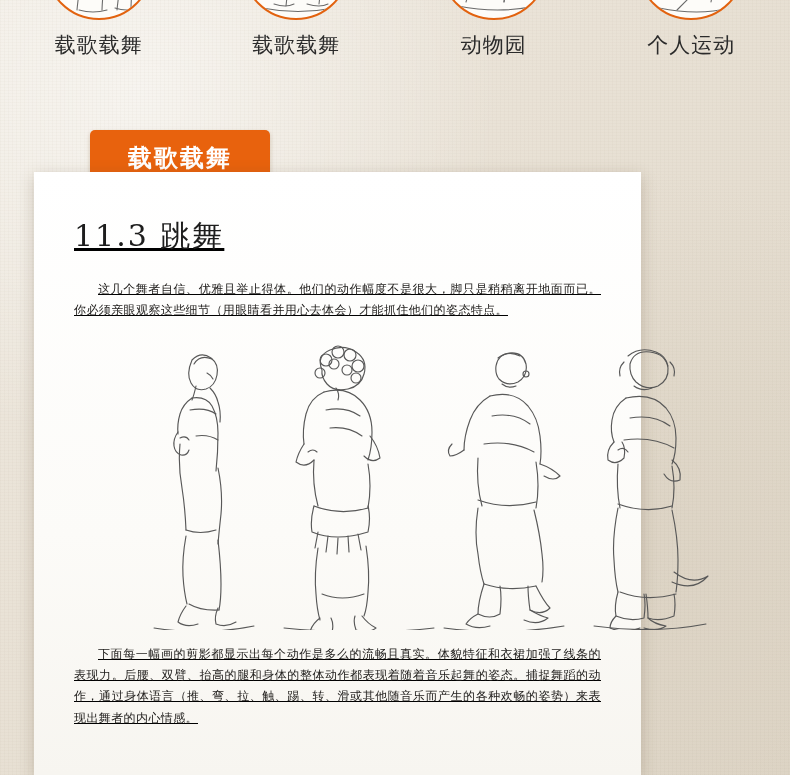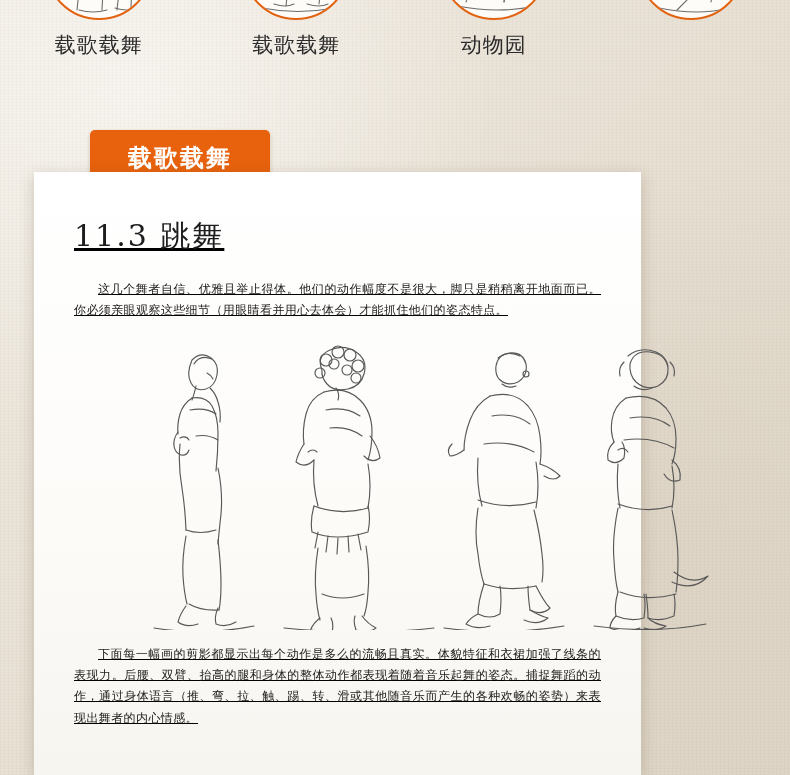--- a/index.html
+++ b/index.html
@@ -221,20 +221,21 @@
           <ellipse cx="44" cy="52" rx="7" ry="7"></ellipse>
           <path d="M38 62 q10 -5 16 4 q5 9 -2 16 l-14 14"></path>
           <path d="M34 70 q-9 4 -12 12"></path>
           <path d="M56 70 q9 6 9 14"></path>
           <path d="M20 94 q40 8 70 0"></path>
           <path d="M72 88 q2 -12 10 -16"></path>
           <ellipse cx="84" cy="64" rx="5" ry="6"></ellipse>
         </g>
       </svg>
     </div>
+    <div class="thumb-label">个人运动</div>
   </div>
 
 </div>
 
 <div class="section-tab">
   <span>载歌载舞</span>
 </div>
 
 <div class="book-page">
   <div class="page-inner">

